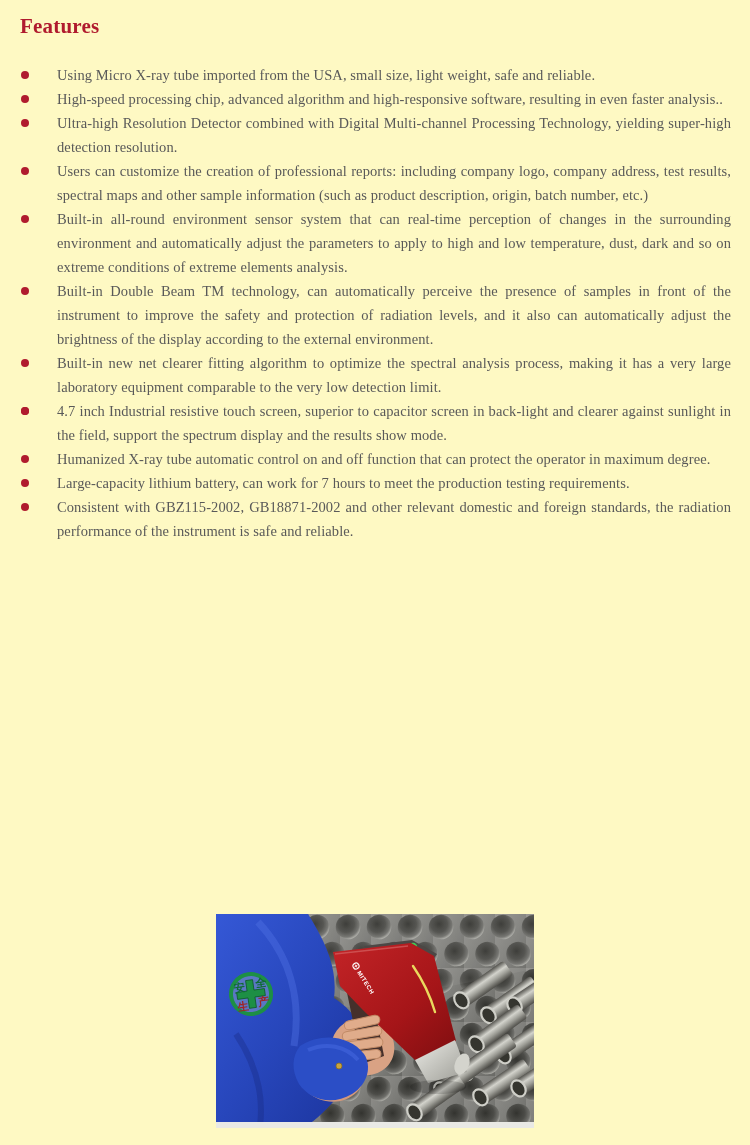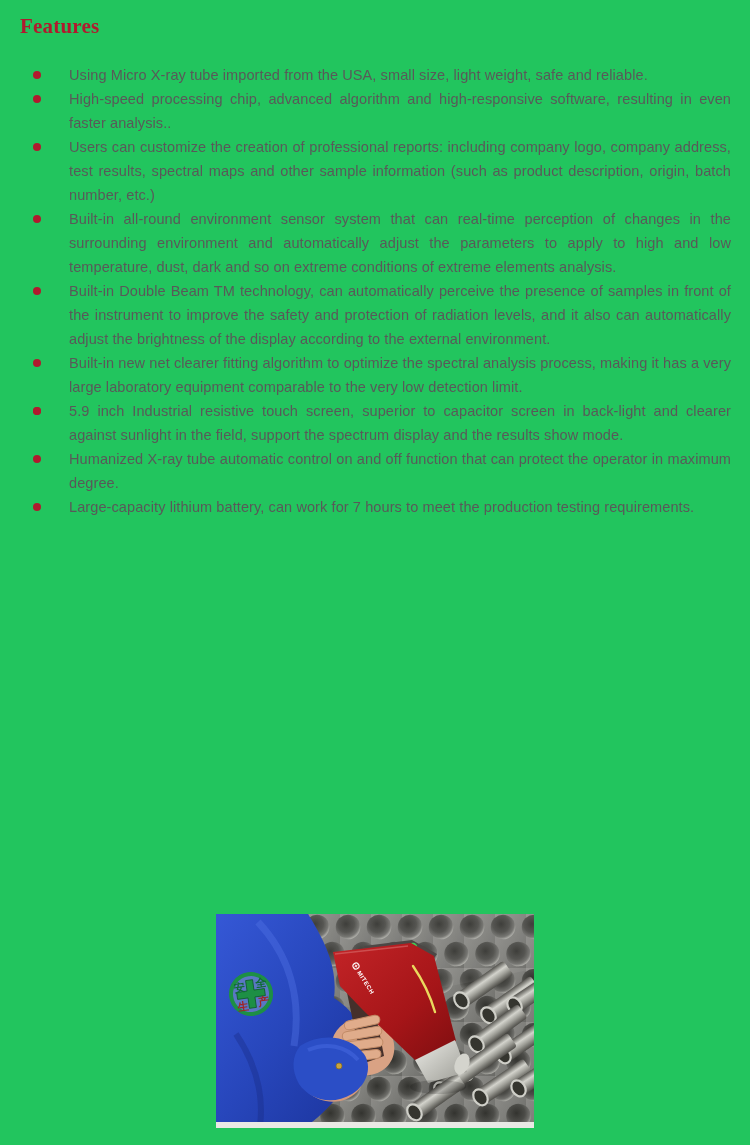--- a/index.html
+++ b/index.html
@@ -5,36 +5,37 @@
   :root{
     --accent:#B01B2E;
     --text:#595959;
   }
   *{box-sizing:border-box;margin:0;padding:0;}
   html,body{background:#ffffff;}
   .page{
     position:relative;
     width:750px;
     height:1145px;
-    background:#22c55e;
+    background:#fef9c3;
     overflow:hidden;
     font-family:"Liberation Sans","DejaVu Sans",sans-serif;
   }
   .page-title{
     margin:14px 0 0 20px;
     font-family:"Liberation Serif","DejaVu Serif",serif;
     font-weight:bold;
     font-size:21px;
     color:var(--accent);
     letter-spacing:0.2px;
   }
   .features{
     list-style:none;
-    margin:24px 0 0 12px;
+    margin:24px 0 0 0;
     padding:0 19px 0 57px;
+    font-family:Liberation Serif, serif;
   }
   .features li{
     position:relative;
     font-size:14.5px;
     line-height:24px;
     color:var(--text);
     text-align:justify;
     letter-spacing:0.1px;
   }
   .bullet{
@@ -71,28 +72,30 @@
 </head>
 <body>
 
 <div class="page">
 
   <h1 class="page-title">Features</h1>
 
   <ul class="features">
     <li><span class="bullet"></span><span>Using Micro X-ray tube imported from the USA, small size, light weight, safe and reliable.</span></li>
     <li><span class="bullet"></span><span>High-speed processing chip, advanced algorithm and high-responsive software, resulting in even faster analysis..</span></li>
+    <li><span class="bullet"></span><span>Ultra-high Resolution Detector combined with Digital Multi-channel Processing Technology, yielding super-high detection resolution.</span></li>
     <li><span class="bullet"></span><span>Users can customize the creation of professional reports: including company logo, company address, test results, spectral maps and other sample information (such as product description, origin, batch number, etc.)</span></li>
     <li><span class="bullet"></span><span>Built-in all-round environment sensor system that can real-time perception of changes in the surrounding environment and automatically adjust the parameters to apply to high and low temperature, dust, dark and so on extreme conditions of extreme elements analysis.</span></li>
     <li><span class="bullet"></span><span>Built-in Double Beam TM technology, can automatically perceive the presence of samples in front of the instrument to improve the safety and protection of radiation levels, and it also can automatically adjust the brightness of the display according to the external environment.</span></li>
     <li><span class="bullet"></span><span>Built-in new net clearer fitting algorithm to optimize the spectral analysis process, making it has a very large laboratory equipment comparable to the very low detection limit.</span></li>
     <li><span class="bullet"></span></li>
-    <li><span class="bullet"></span><span>5.9 inch Industrial resistive touch screen, superior to capacitor screen in back-light and clearer against sunlight in the field, support the spectrum display and the results show mode.</span></li>
+    <li><span class="bullet"></span><span>4.7 inch Industrial resistive touch screen, superior to capacitor screen in back-light and clearer against sunlight in the field, support the spectrum display and the results show mode.</span></li>
     <li><span class="bullet"></span><span>Humanized X-ray tube automatic control on and off function that can protect the operator in maximum degree.</span></li>
     <li><span class="bullet"></span><span>Large-capacity lithium battery, can work for 7 hours to meet the production testing requirements.</span></li>
+    <li><span class="bullet"></span><span>Consistent with GBZ115-2002, GB18871-2002 and other relevant domestic and foreign standards, the radiation performance of the instrument is safe and reliable.</span></li>
   </ul>
 
   <figure class="photo-figure">
     <svg viewBox="0 0 318 214" xmlns="http://www.w3.org/2000/svg">
       <defs>
         <linearGradient id="plate" x1="0" y1="0" x2="1" y2="1">
           <stop offset="0" stop-color="#93928e"></stop>
           <stop offset="0.5" stop-color="#80807c"></stop>
           <stop offset="1" stop-color="#6a6a66"></stop>
         </linearGradient>

